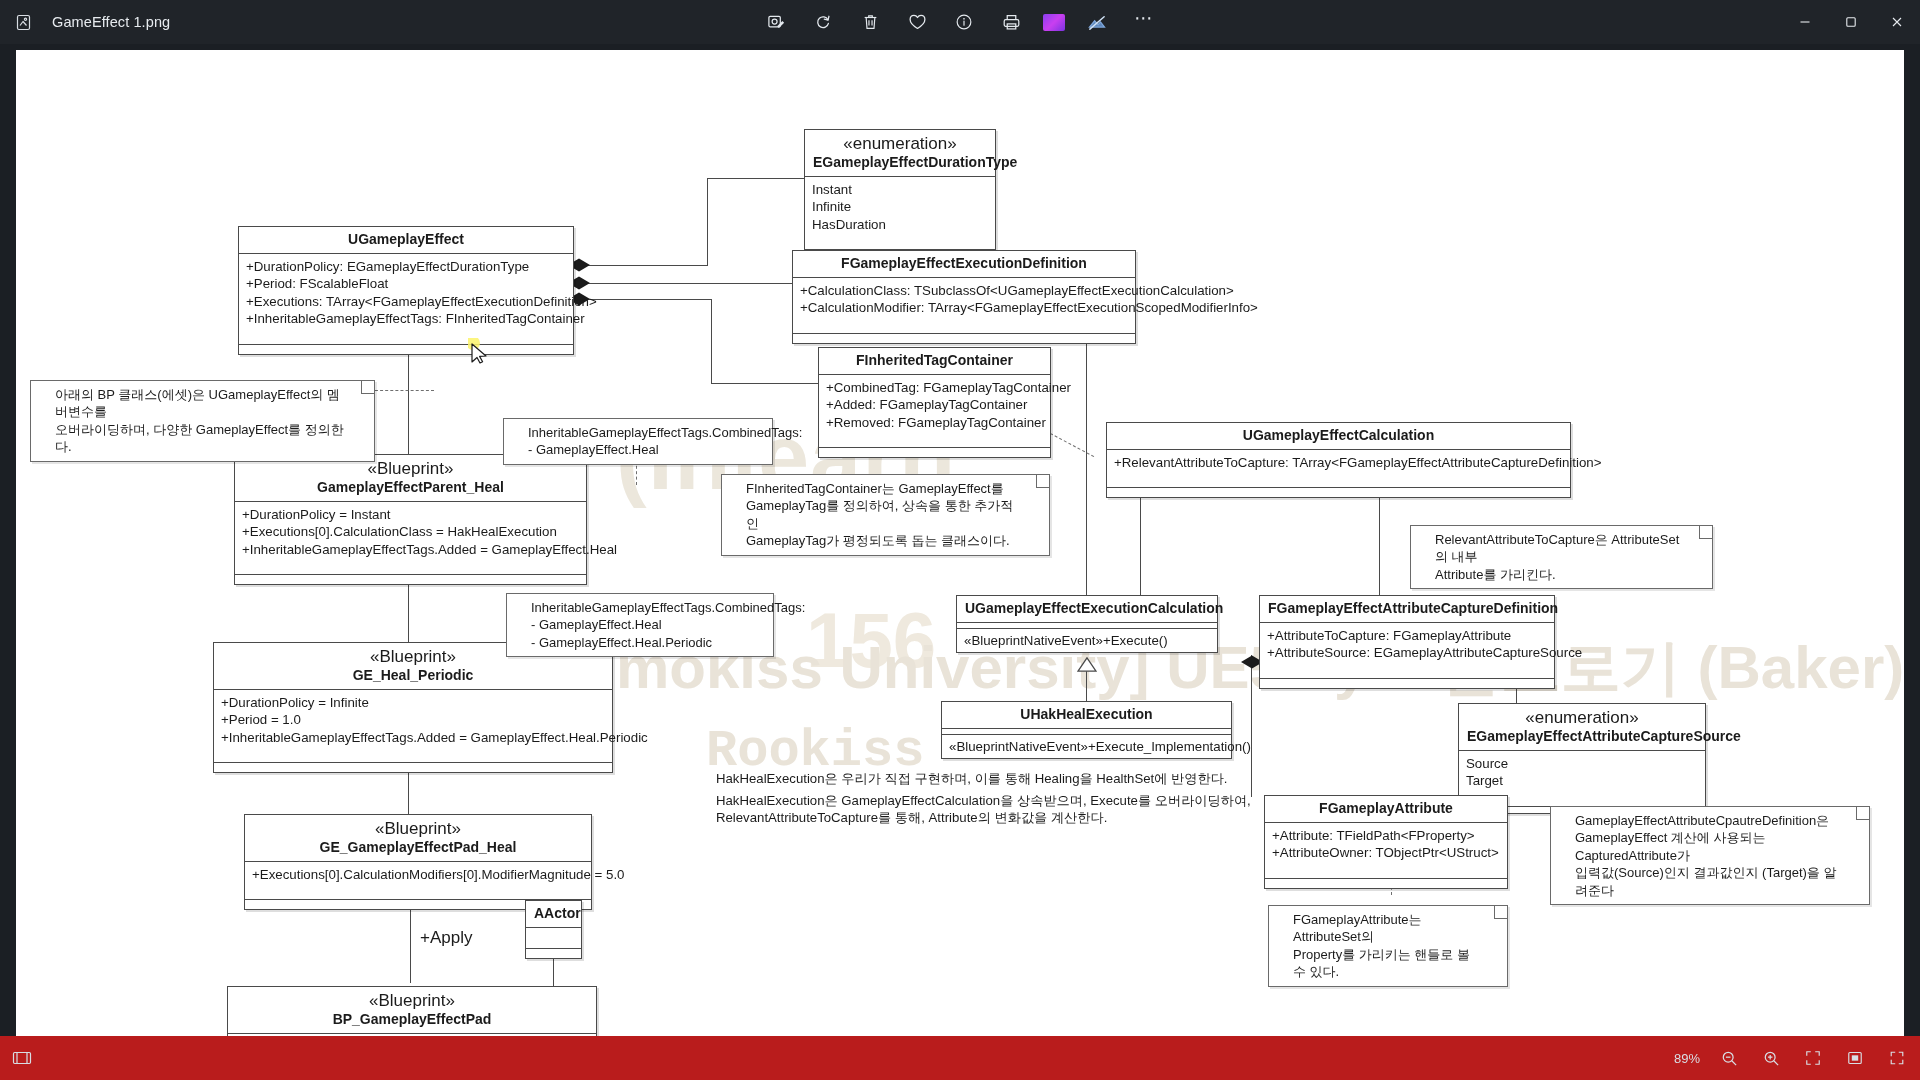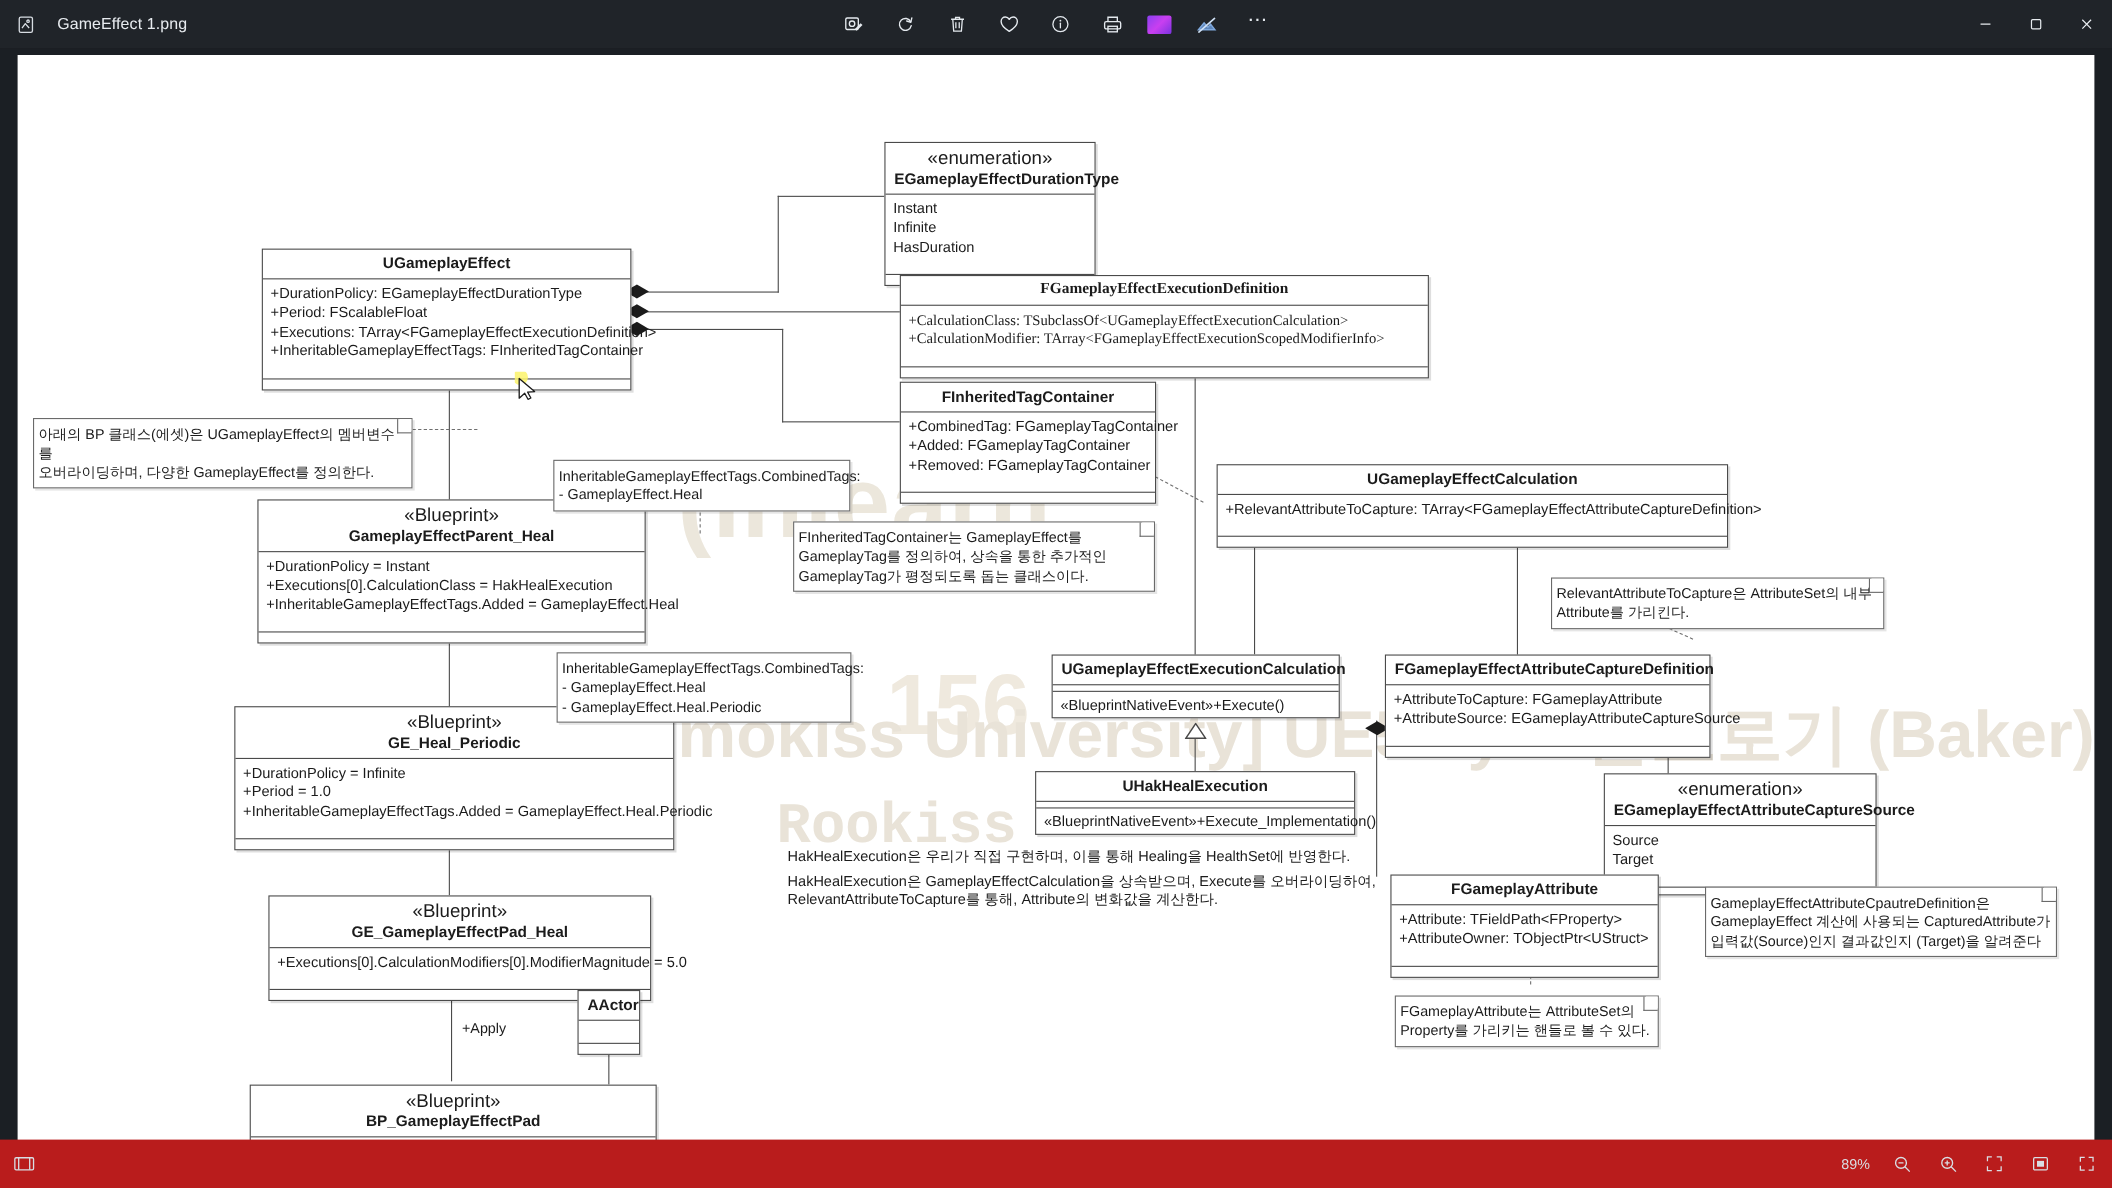--- a/index.html
+++ b/index.html
@@ -87,21 +87,21 @@
   .node .attrs {
     padding: 4px 7px 16px; font-size: 13.3px; line-height: 1.32;
     border-bottom: 1.3px solid #4a4a4a;
   }
   .node .attrs div { white-space: nowrap; }
   .node .ops { min-height: 9px; padding: 3px 7px; font-size: 13.3px; line-height: 1.32; }
   .node .ops div { white-space: nowrap; }
 
   .note {
     position: absolute; background: #fff; border: 1.2px solid #6a6a6a;
-    font-size: 13px; line-height: 1.34; padding: 5px 4px;
+    font-size: 13px; line-height: 1.34; padding: 5px 24px;
     box-shadow: 2px 2px 0 rgba(0,0,0,.10);
   }
   .note.folded::after {
     content: ""; position: absolute; right: 0; top: 0;
     border-left: 11px solid transparent; border-top: 11px solid #fff;
   }
   .note.folded::before {
     content: ""; position: absolute; right: 0; top: 0;
     width: 12px; height: 12px;
     border-left: 1.2px solid #6a6a6a; border-bottom: 1.2px solid #6a6a6a;
@@ -312,21 +312,21 @@
             <polygon points="10,0.8 19,14.2 1,14.2" fill="#fff" stroke="#4a4a4a" stroke-width="1.3"></polygon>
           </svg>
   </div>
 
   <div class="ln v" style="left:394px;top:828px;height:105px;"></div>
   <div class="arrowhead" style="left:387px;top:819px;">
     <svg width="15" height="12" viewBox="0 0 15 12">
             <path d="M7.5 0.6 L13.6 11 M7.5 0.6 L1.4 11" stroke="#4a4a4a" stroke-width="1.3" fill="none"></path>
           </svg>
   </div>
-  <div class="plain-text" style="left:404px;top:876px;font-size:13px;">+Apply</div>
+  <div class="plain-text" style="left:404px;top:876px;font-size:17px;">+Apply</div>
 
   <div class="ln v" style="left:537px;top:898px;height:38px;"></div>
   <div class="tri-wrap" style="left:528px;top:885px;">
     <svg width="20" height="15" viewBox="0 0 20 15">
             <polygon points="10,0.8 19,14.2 1,14.2" fill="#fff" stroke="#4a4a4a" stroke-width="1.3"></polygon>
           </svg>
   </div>
 
   <div class="ln v" style="left:1124px;top:425px;height:120px;"></div>
   <div class="tri-wrap" style="left:1115px;top:412px;">
@@ -369,21 +369,21 @@
     </div>
     <div class="attrs">
       <div>+DurationPolicy: EGameplayEffectDurationType</div>
       <div>+Period: FScalableFloat</div>
       <div>+Executions: TArray&lt;FGameplayEffectExecutionDefinition&gt;</div>
       <div>+InheritableGameplayEffectTags: FInheritedTagContainer</div>
     </div>
     <div class="ops"></div>
   </div>
 
-  <div class="node" style="left:802px;top:200px;width:481px;font-family:Liberation Serif, serif;">
+  <div class="node" style="left:776px;top:200px;width:344px;">
     <div class="hdr">
       <span class="nm">FGameplayEffectExecutionDefinition</span>
     </div>
     <div class="attrs">
       <div>+CalculationClass: TSubclassOf&lt;UGameplayEffectExecutionCalculation&gt;</div>
       <div>+CalculationModifier: TArray&lt;FGameplayEffectExecutionScopedModifierInfo&gt;</div>
     </div>
     <div class="ops"></div>
   </div>
 

